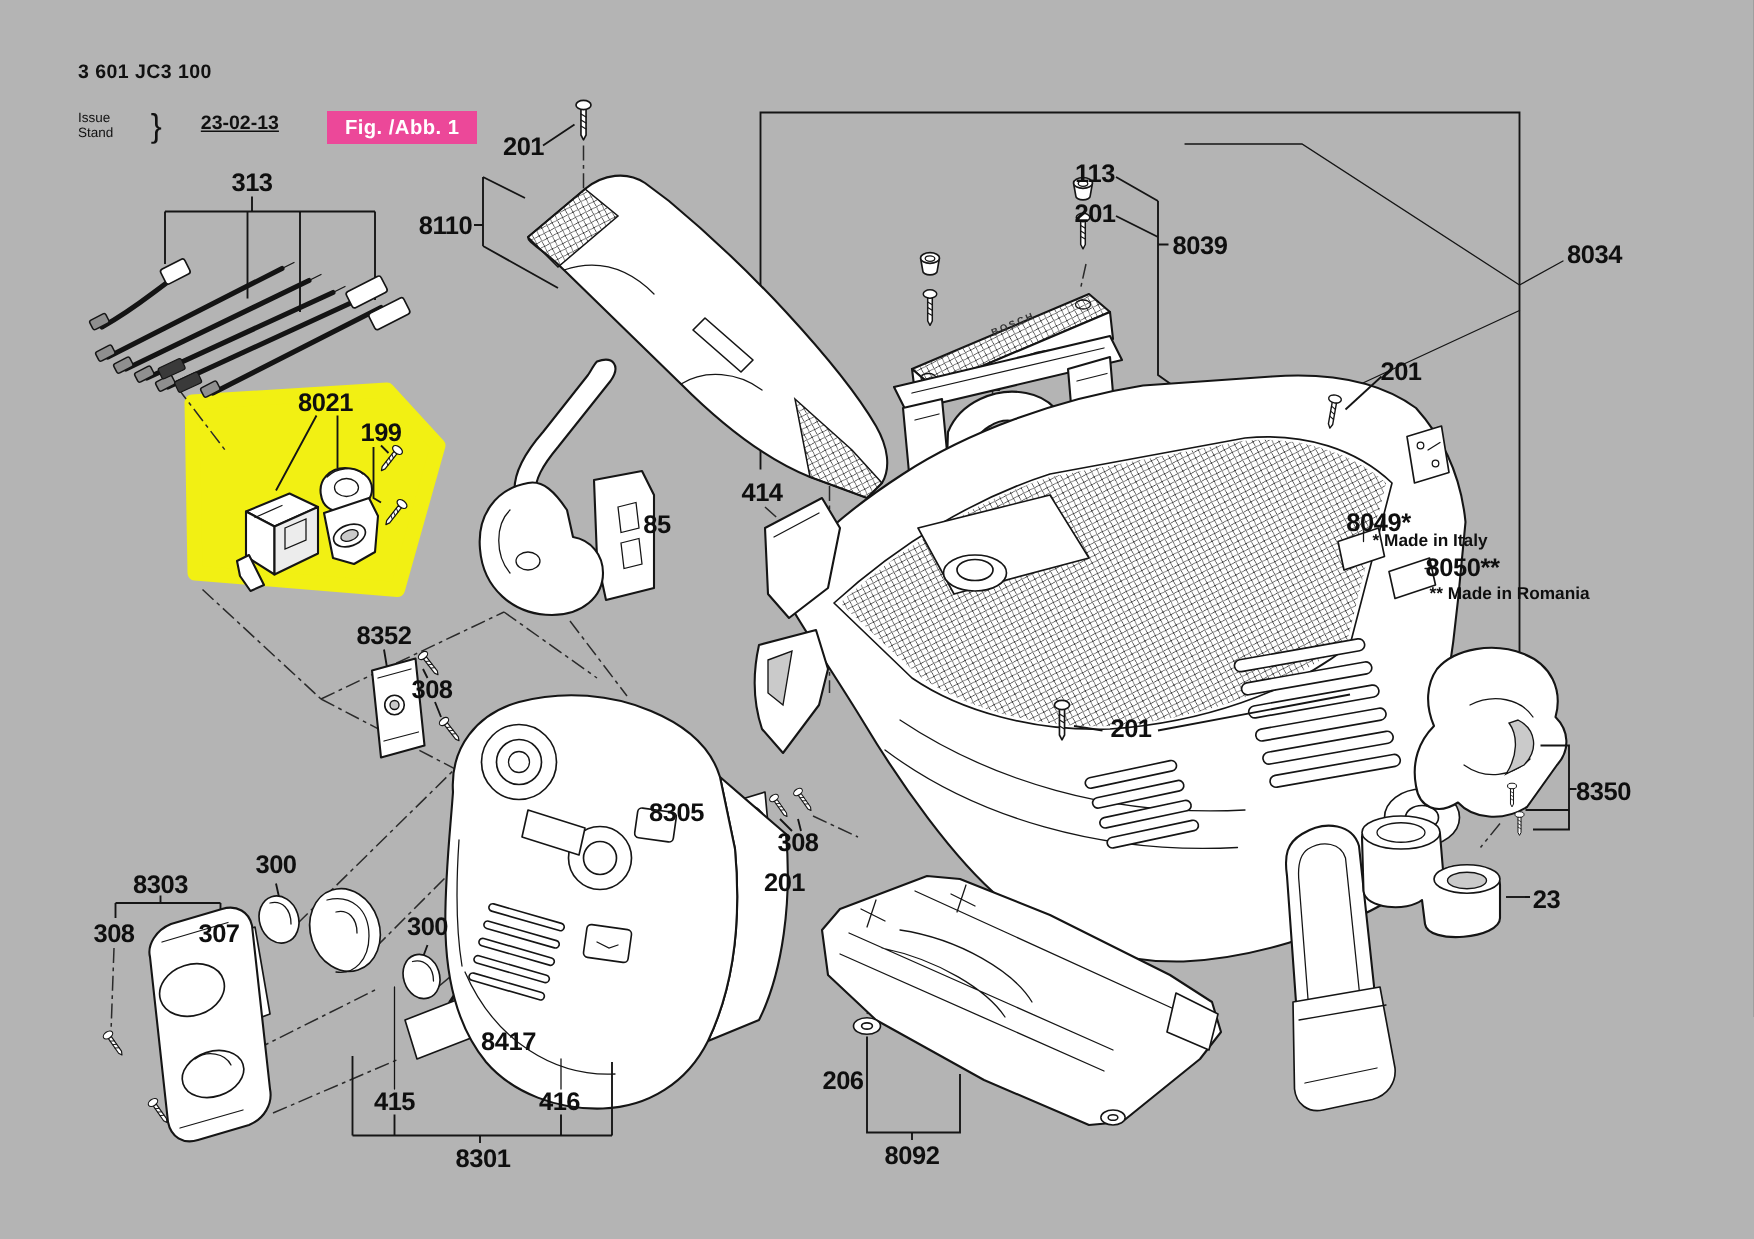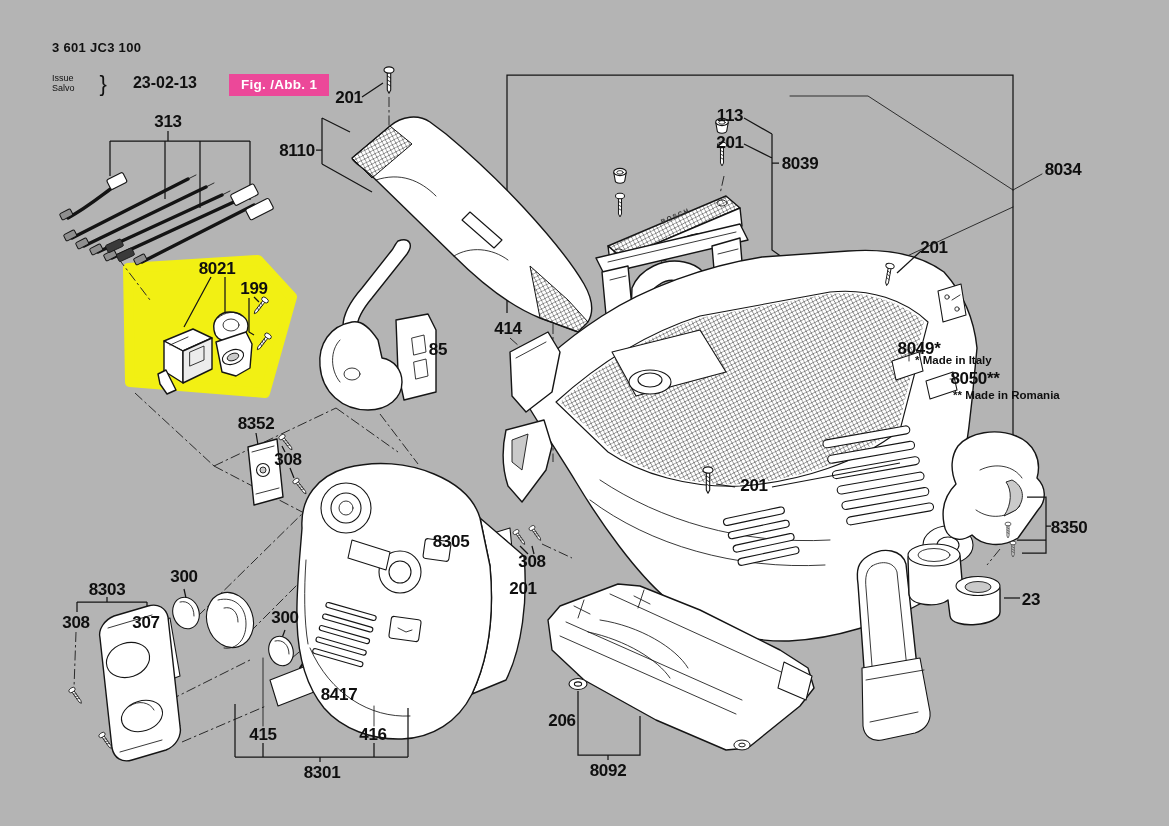--- a/index.html
+++ b/index.html
@@ -5,21 +5,21 @@
   html,body{margin:0;padding:0;background:#8f8f8f;}
   .canvas{
     position:relative;width:1169px;height:826px;overflow:hidden;
     background:#b4b4b4;font-family:"Liberation Sans",sans-serif;color:#111;
   }
   .hdr{position:absolute;left:52px;top:40px;}
   .hdr .code{font-size:13px;font-weight:bold;letter-spacing:.3px;}
   .issue-row{display:flex;align-items:flex-start;margin-top:19px;gap:24px;}
   .issue-words{font-size:9px;line-height:9.5px;}
   .brace{font-size:22px;font-weight:300;margin:0 2px 0 1px;line-height:20px;}
-  .idate{font-size:16px;font-weight:bold;margin-right:8px;}
+  .idate{font-size:13px;font-weight:bold;margin-right:8px;text-decoration:underline;}
   .figbox{background:#ec4899;color:#fff;font-size:13.5px;font-weight:bold;
     padding:3px 12px 4px 12px;letter-spacing:.3px;}
   .mods{position:absolute;left:998px;top:735px;font-size:10.5px;line-height:12.8px;color:#1d1d1d;}
   svg text{user-select:none;}
   .lbl{font:bold 17px "Liberation Sans",sans-serif;fill:#0f0f0f;text-anchor:middle;letter-spacing:-.3px;}
   .lbl-s{font:bold 11.5px "Liberation Sans",sans-serif;fill:#0f0f0f;}
   .brand{font:bold 6.5px "Liberation Sans",sans-serif;fill:#333;letter-spacing:1.5px;}
   .o{fill:#fff;stroke:#151515;stroke-width:1.4;stroke-linejoin:round;}
   .o2{fill:#fff;stroke:#151515;stroke-width:1.1;stroke-linejoin:round;}
   .ln{fill:none;stroke:#151515;stroke-width:1.2;stroke-linecap:round;}
@@ -33,21 +33,21 @@
 </head>
 <body>
 
 <div class="canvas">
 
   <div class="hdr">
     <div class="code">3 601 JC3 100</div>
     <div class="issue-row">
       <div class="issue-words">
         <div>Issue</div>
-        <div>Salvo</div>
+        <div>Stand</div>
       </div>
       <div class="brace">}</div>
       <div class="idate">23-02-13</div>
       <div class="figbox">Fig. /Abb. 1</div>
     </div>
   </div>
 
   <svg width="1169" height="826" viewBox="0 0 1169 826">
     <defs>
       <pattern id="mesh" width="5.5" height="5.5" patternUnits="userSpaceOnUse" patternTransform="rotate(18)">

